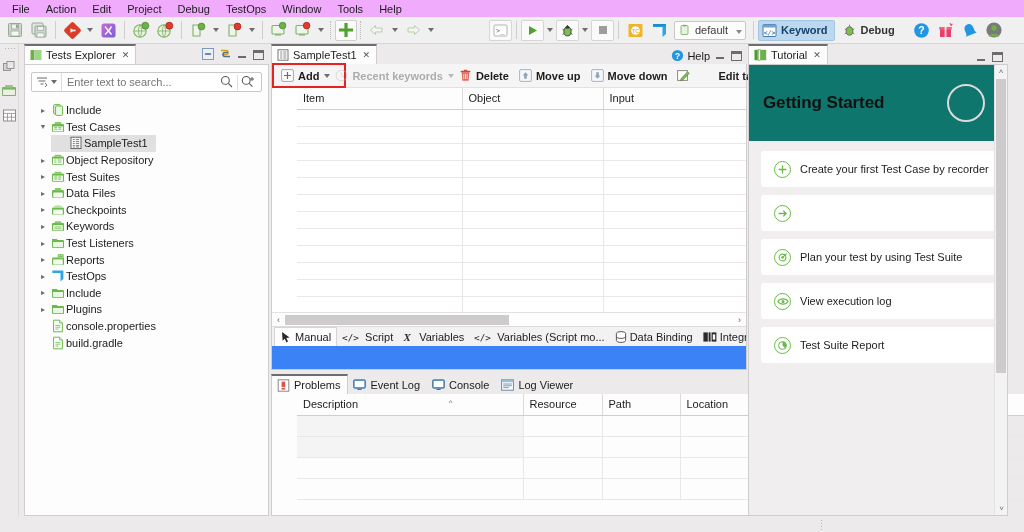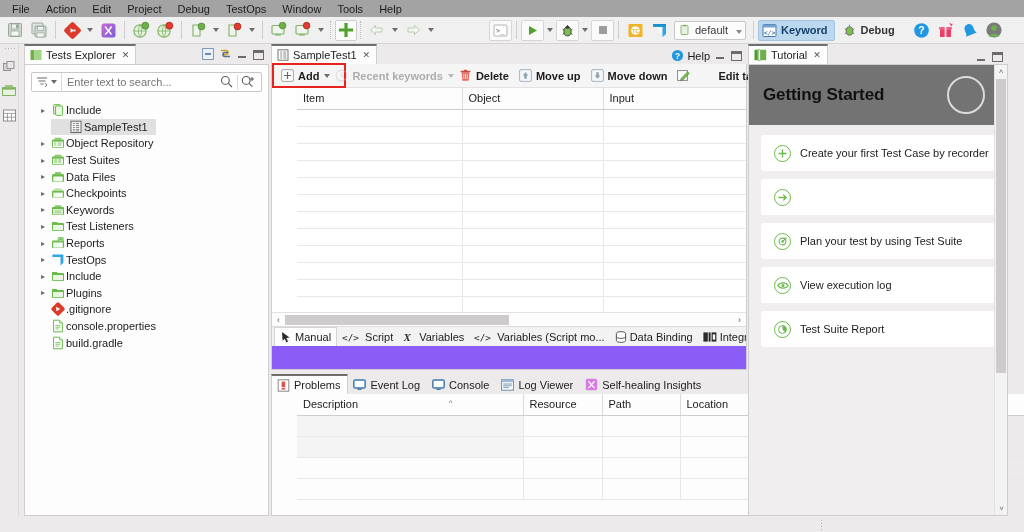--- a/index.html
+++ b/index.html
@@ -10,21 +10,21 @@
     background: #e7e7e7;
     font-family: "Liberation Sans", sans-serif;
     font-size: 11px;
     color: #1a1a1a;
     -webkit-font-smoothing: antialiased;
   }
   #app { position: relative; width: 1024px; height: 532px; background:#eceaea; }
 
   
   .menubar {
-    height: 17px; background: #a3a3a3;
+    height: 17px; background: #f0abfc;
     display: flex; align-items: center;
     padding-left: 4px; gap: 0px;
     border-bottom: none;
   }
   .menubar .mi {
     padding: 1px 8px; font-size: 11px; color: #1c1c1c; cursor: default;
     white-space: nowrap;
   }
 
   
@@ -135,21 +135,21 @@
   #bottom { left:271px; top:374px; width:737px; height:142px; }
   .bp-tabs { height:20px; display:flex; align-items:flex-end; background:#eceaea; }
   .bp-tab { display:flex; align-items:center; gap:4px; height:19px; padding:0 7px 0 5px; font-size:11px; white-space:nowrap; color:#1c1c1c;}
   .bp-tab.active { background:#fdfdfd; border:1px solid #cfcdcd; border-bottom:none; border-top:2px solid #6f6d6d; height:20px;}
   .bp-actions { margin-left:auto; display:flex; align-items:center; gap:7px; padding:0 6px 3px 0;}
   .items-line { height:15px; font-size:11px; padding-left:5px; color:#1c1c1c; background:#fdfdfd;}
 
   
   #tutorial { left:748px; top:44px; width:260px; height:472px; border:none; background:#eceaea;}
   .tut-body { border:1px solid #cfcdcd; background:#f0eeee; height:452px; position:relative; overflow:hidden;}
-  .tut-head { background:#737373; height:60px; display:flex; align-items:center; justify-content:space-between; padding:0 22px 0 14px;}
+  .tut-head { background:#0f766e; height:76px; display:flex; align-items:center; justify-content:space-between; padding:0 22px 0 14px;}
   .tut-head h1 { margin:0; font-size:17px; font-weight:bold; color:#111; letter-spacing:-0.1px;}
   .tut-ring { width:38px; height:38px; border:2px solid #dcdada; border-radius:50%;}
   .tut-list { padding:10px 12px 0 12px; display:flex; flex-direction:column; gap:8px;}
   .tut-card { background:#fff; border-radius:3px; height:36px; display:flex; align-items:center; gap:9px; padding-left:13px; font-size:11px; color:#1c1c1c;}
   .vscroll { position:absolute; right:0; top:0; width:13px; bottom:0; background:#f4f3f3; border-left:1px solid #e3e1e1;}
   .vs-arrow { height:13px; display:flex; align-items:center; justify-content:center; font-size:8px; color:#6b6969;}
   .vs-thumb { position:absolute; left:1px; top:14px; width:10px; height:294px; background:#cdcbcb;}
 
   .ring { width:17px; height:17px; border:1.4px solid #6aba4a; border-radius:50%; display:flex; align-items:center; justify-content:center; flex:none;}
   .ring svg { display:block; }
@@ -486,20 +486,34 @@
               <span class="ico">
                 <svg width="14" height="14" viewBox="0 0 14 14">
                   <rect x="2.6" y="1.6" width="7" height="9.4" rx="1" fill="#dff0d6" stroke="#6aba4a" stroke-width="1"></rect>
                   <rect x="4.6" y="3" width="7" height="9.4" rx="1" fill="#eef8e9" stroke="#6aba4a" stroke-width="1"></rect>
                 </svg>
               </span>
               <span>Include</span>
             </div>
           </div>
           <div class="tn-wrap">
+            <div class="tn" style="margin-left: 0px;">
+              <span class="arrow" style="font-size: 7px;">▼</span>
+              <span class="ico">
+                <svg width="14" height="14" viewBox="0 0 14 14">
+                  <rect x="1" y="4" width="12" height="8" rx="1" fill="#6aba4a"></rect>
+                  <rect x="2" y="6.4" width="10" height="5" fill="#f2f9ee"></rect>
+                  <path d="M3.2 7.6h3M3.2 9.2h3M7.4 7.6h3M7.4 9.2h3" stroke="#6aba4a" stroke-width=".8"></path>
+                  <rect x="3.5" y="2" width="7" height="2.2" rx="1" fill="#8ac96f"></rect>
+                </svg>
+              </span>
+              <span>Test Cases</span>
+            </div>
+          </div>
+          <div class="tn-wrap">
             <div class="tn sel" style="margin-left: 18px;">
               <span class="arrow"></span>
               <span class="ico">
                 <svg width="14" height="14" viewBox="0 0 14 14">
                   <rect x="2" y="1.2" width="10" height="11.4" fill="#fff" stroke="#5a5858" stroke-width=".9"></rect>
                   <path d="M3.8 3.4h2M3.8 5.4h2M3.8 7.4h2M3.8 9.4h2M3.8 11h2M6.8 3.4h3.4M6.8 5.4h3.4M6.8 7.4h3.4M6.8 9.4h3.4M6.8 11h3.4" stroke="#5a5858" stroke-width=".8"></path>
                 </svg>
               </span>
               <span>SampleTest1</span>
             </div>
@@ -628,32 +642,20 @@
             <div class="tn" style="margin-left: 0px;">
               <span class="arrow">▸</span>
               <span class="ico">
                 <svg width="14" height="14" viewBox="0 0 14 14">
                   <rect x="1" y="4" width="12" height="8" rx="1" fill="#6aba4a"></rect>
                   <path d="M1 4.6 h4.4 l1.2 -1.6 h-5.6 z" fill="#6aba4a"></path>
                   <rect x="2" y="6" width="10" height="5.2" fill="#e9f6e2"></rect>
                 </svg>
               </span>
               <span>Plugins</span>
-            </div>
-          </div>
-          <div class="tn-wrap">
-            <div class="tn" style="margin-left: 0px;">
-              <span class="arrow"></span>
-              <span class="ico">
-                <svg width="14" height="14" viewBox="0 0 14 14">
-                  <rect x="1.8" y="1.8" width="10.4" height="10.4" rx="1.6" transform="rotate(45 7 7)" fill="#dd3b2a"></rect>
-                  <path d="M5.2 4.8 L9.2 7 L5.2 9.2 Z" fill="#fff"></path>
-                </svg>
-              </span>
-              <span>.gitignore</span>
             </div>
           </div>
           <div class="tn-wrap">
             <div class="tn" style="margin-left: 0px;">
               <span class="arrow"></span>
               <span class="ico">
                 <svg width="14" height="14" viewBox="0 0 14 14">
                   <path d="M2.6 1.2 h6 l2.8 2.8 v8.8 h-8.8 z" fill="#fff" stroke="#6aba4a" stroke-width="1"></path>
                   <path d="M8.6 1.2 v2.8 h2.8" fill="#d9f0cd" stroke="#6aba4a" stroke-width=".8"></path>
                   <path d="M4.4 6.4h5M4.4 8.2h5M4.4 10h3.2" stroke="#6aba4a" stroke-width=".8"></path>
@@ -695,21 +697,21 @@
               <circle cx="6.5" cy="6.5" r="5.6" fill="#2196e3"></circle>
               <text x="6.5" y="9.6" font-size="8.4" text-anchor="middle" fill="#fff" font-family="sans-serif" font-weight="bold">?</text>
             </svg>
           <span>Help</span>
         </span>
         <span class="minbox"></span>
         <span class="maxbox"></span>
       </div>
     </div>
 
-    <div style="border:1px solid #cfcdcd;border-top:none;height:306px;background:#8b5cf6;">
+    <div style="border:1px solid #cfcdcd;border-top:none;height:306px;background:#3b82f6;">
       <div class="ed-toolbar" id="ed-toolbar">
           <div class="addbox">
             <div class="redbox"></div>
             <div class="ed-item">
               <span style="display: flex; align-items: center;">
                 <svg width="13" height="13" viewBox="0 0 13 13">
                   <rect x="0.6" y="0.6" width="11.8" height="11.8" rx="1.4" fill="#fdfdfd" stroke="#a8a6a6"></rect>
                   <path d="M6.5 3v7M3 6.5h7" stroke="#6b6969" stroke-width="1.2"></path>
                 </svg>
               </span>
@@ -983,29 +985,20 @@
         <div class="bp-tab">
           <span style="display: flex; align-items: center;">
             <svg width="13" height="12" viewBox="0 0 13 12">
               <rect x="0.6" y="0.8" width="11.8" height="10.4" fill="#fff" stroke="#6a8aa8"></rect>
               <rect x="0.6" y="0.8" width="11.8" height="2.4" fill="#9cbcd8"></rect>
               <path d="M2.2 5h8.6M2.2 6.8h8.6M2.2 8.6h5.6" stroke="#6a8aa8" stroke-width=".9"></path>
             </svg>
           </span>
           <span>Log Viewer</span>
         </div>
-        <div class="bp-tab">
-          <span style="display: flex; align-items: center;">
-            <svg width="13" height="13" viewBox="0 0 13 13">
-              <rect x="0.8" y="0.8" width="11.4" height="11.4" rx="1.6" fill="#d77ce0"></rect>
-              <path d="M3.4 3.2 L6.5 6.8 L3.4 10.2 M9.6 3.2 L6.5 6.8 L9.6 10.2" stroke="#fff" stroke-width="1.2" fill="none"></path>
-            </svg>
-          </span>
-          <span>Self-healing Insights</span>
-        </div>
         <div class="bp-actions">
           <span><svg width="13" height="13" viewBox="0 0 13 13">
               <path d="M1.4 1.8 h10.2 l-3.9 4.6 v4.4 l-2.4 1.2 v-5.6 z" fill="#cfe0f0" stroke="#5a7fa8" stroke-width="1"></path>
             </svg></span>
           <span><svg width="7" height="13" viewBox="0 0 7 13">
               <circle cx="3.5" cy="2" r="1.3" fill="none" stroke="#6b6969"></circle>
               <circle cx="3.5" cy="6.5" r="1.3" fill="none" stroke="#6b6969"></circle>
               <circle cx="3.5" cy="11" r="1.3" fill="none" stroke="#6b6969"></circle>
             </svg></span>
           <span class="minbox"></span>

